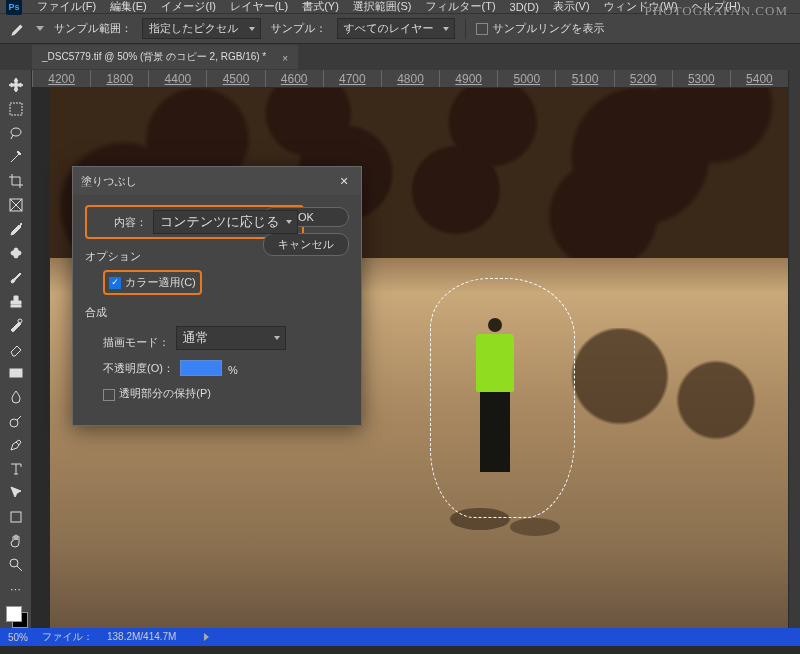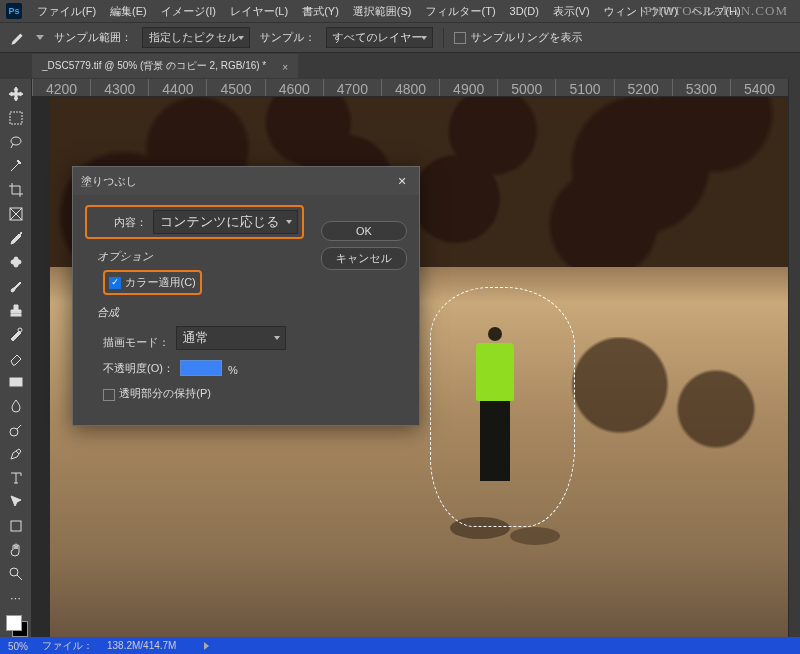--- a/index.html
+++ b/index.html
@@ -1,65 +1,65 @@
 <!DOCTYPE html>
 <html><head>
 <meta charset="utf-8">
 <style>
   * { margin: 0; padding: 0; box-sizing: border-box; font-family: "Yu Gothic UI", "Meiryo", sans-serif; }
   body { background: #2a2a2a; width: 800px; height: 654px; overflow: hidden; color: #ddd; font-size: 11px; position: relative; }
-  .menubar { background: #454545; height: 23px; display: flex; align-items: center; padding: 0 6px; border-bottom: 1px solid #333; }
+  .menubar { background: #454545; height: 14px; display: flex; align-items: center; padding: 0 6px; border-bottom: 1px solid #333; }
   .menubar .logo { width: 16px; height: 16px; background: #001e36; color: #31a8ff; display: flex; align-items: center; justify-content: center; font-size: 9px; font-weight: bold; border-radius: 2px; margin-right: 8px; }
   .menubar .menu-item { padding: 0 7px; cursor: pointer; }
   .watermark { position: absolute; right: 12px; top: 3px; font-family: Georgia, serif; font-size: 13px; letter-spacing: 1px; color: #999; }
   .optbar { background: #454545; height: 30px; display: flex; align-items: center; padding: 0 8px; border-bottom: 1px solid #2a2a2a; gap: 10px; }
   .tool-icn { width: 18px; height: 18px; display: inline-flex; align-items: center; justify-content: center; }
-  .dd { background: #3a3a3a; border: 1px solid #2a2a2a; padding: 2px 10px 2px 6px; position: relative; font-size: 11px; min-width: 80px; }
+  .dd { background: #3a3a3a; border: 1px solid #2a2a2a; padding: 2px 21px 2px 6px; position: relative; font-size: 11px; min-width: 80px; }
   .dd::after { content: ""; position: absolute; right: 5px; top: 50%; transform: translateY(-50%); border-left: 3px solid transparent; border-right: 3px solid transparent; border-top: 4px solid #bbb; }
   .checkbox { width: 12px; height: 12px; border: 1px solid #888; display: inline-block; vertical-align: middle; margin-right: 4px; }
   .tabbar { background: #3a3a3a; height: 26px; display: flex; align-items: center; padding-left: 32px; }
   .tab { background: #454545; padding: 5px 10px; font-size: 10px; color: #ddd; display: flex; align-items: flex-end; gap: 16px; }
   .tab .x { font-size: 10px; color: #bbb; }
   .workspace { display: flex; height: calc(654px - 22px - 30px - 26px - 18px); }
   .tools { width: 32px; background: #454545; display: flex; flex-direction: column; align-items: center; padding-top: 4px; gap: 2px; border-right: 1px solid #2a2a2a; }
   .tool { width: 24px; height: 22px; display: flex; align-items: center; justify-content: center; color: #ddd; cursor: pointer; }
   .tool svg { width: 16px; height: 16px; fill: #ddd; stroke: #ddd; }
   .swatch { width: 20px; height: 20px; position: relative; margin-top: 4px; }
   .swatch::before { content:""; position:absolute; width:14px; height:14px; background:#000; border:1px solid #999; left:6px; top:6px; }
   .swatch::after { content:""; position:absolute; width:14px; height:14px; background:#fff; border:1px solid #999; left:0; top:0; }
   .canvas-wrap { flex:1; background:#2a2a2a; position:relative; overflow:hidden; }
-  .ruler-h { height:18px; background:#454545; display:flex; font-size:14px; color:#aaa; border-bottom:1px solid #2a2a2a; }
+  .ruler-h { height:18px; background:#454545; display:flex; font-size:12px; color:#aaa; border-bottom:1px solid #2a2a2a;text-decoration:underline; }
   .ruler-h span { flex:1; text-align:center; border-left:1px solid #666; padding-top:2px; }
   .canvas { position:absolute; left:18px; top:18px; right:0; bottom:0; background:linear-gradient(180deg,#3d2a1a 0%,#5a4028 15%,#6b4f35 25%,#c9a87a 38%,#a88860 60%,#8a7050 85%,#6a5540 100%); }
   .rocks { position:absolute; top:0; left:0; right:0; height:170px; background:radial-gradient(circle at 20% 30%,#2a1810 8%,transparent 9%),radial-gradient(circle at 40% 50%,#2a1810 10%,transparent 11%),radial-gradient(circle at 60% 20%,#2a1810 9%,transparent 10%),radial-gradient(circle at 80% 40%,#2a1810 11%,transparent 12%),radial-gradient(circle at 10% 70%,#2a1810 9%,transparent 10%),radial-gradient(circle at 35% 15%,#2a1810 8%,transparent 9%),radial-gradient(circle at 55% 60%,#2a1810 10%,transparent 11%),radial-gradient(circle at 75% 75%,#2a1810 9%,transparent 10%),radial-gradient(circle at 90% 10%,#2a1810 8%,transparent 9%),#3a2818; }
   .rocks2 { position:absolute; top:240px; right:0; width:240px; height:120px; background:radial-gradient(circle at 30% 40%,#3a2818 25%,transparent 27%),radial-gradient(circle at 70% 60%,#3a2818 20%,transparent 22%); opacity:.7; }
   .person { position:absolute; left:420px; top:230px; width:50px; height:160px; }
   .head { width:14px; height:14px; background:#2a2418; border-radius:50%; margin:0 auto; }
   .torso { width:38px; height:58px; background:#8fdc20; margin:2px auto 0; border-radius:4px 4px 2px 2px; }
   .legs { width:30px; height:80px; background:#151512; margin:0 auto; }
   .shadow { position:absolute; left:400px; top:420px; width:60px; height:22px; background:#3a2a1a; border-radius:50%; opacity:.6; }
   .shadow2 { position:absolute; left:460px; top:430px; width:50px; height:18px; background:#3a2a1a; border-radius:50%; opacity:.5; }
   .selection { position:absolute; left:380px; top:190px; width:145px; height:240px; border:1.5px dashed #fff; border-radius:60px 70px 50px 45px / 50px 60px 80px 70px; }
   .right-panel { width:12px; background:#3a3a3a; border-left:1px solid #2a2a2a; }
   .statusbar { height:18px; background:#1d4ed8; display:flex; align-items:center; padding:0 8px; font-size:10px; color:#ccc; }
   .statusbar span { margin-right:14px; }
   .arrow-icon { width:0; height:0; border-left:4px solid transparent; border-right:4px solid transparent; border-top:5px solid #aaa; }
   
-  .dialog { position:absolute; left:72px; top:166px; width:348px; background:#454545; border:1px solid #686868; box-shadow:0 4px 20px rgba(0,0,0,.5); color:#ddd; font-size:11px; }
+  .dialog { position:absolute; left:72px; top:166px; width:290px; background:#454545; border:1px solid #686868; box-shadow:0 4px 20px rgba(0,0,0,.5); color:#ddd; font-size:11px; }
   .dlg-title { background:#4a4a4a; padding:5px 8px; display:flex; justify-content:space-between; align-items:center; }
   .dlg-close { width:18px; height:18px; display:flex; align-items:center; justify-content:center; cursor:pointer; }
   .dlg-body { padding:10px 12px 14px; position:relative; }
   .dlg-row { display:flex; align-items:flex-end; margin-bottom:10px; }
   .dlg-label { text-align:right; padding-right:6px; min-width:62px; }
   .dlg-select { background:#3a3a3a; border:1px solid #2a2a2a; padding:2px 18px 2px 6px; position:relative; font-size:13px; min-width:98px; }
   .dlg-select::after { content:""; position:absolute; right:5px; top:50%; transform:translateY(-50%); border-left:3px solid transparent; border-right:3px solid transparent; border-top:4px solid #bbb; }
   .highlight { border:2px solid #e87a1a; border-radius:4px; padding:3px 4px; display:inline-flex; align-items:center; }
-  .dlg-btns { position:absolute; right:12px; top:26px; display:flex; flex-direction:column; gap:6px; }
+  .dlg-btns { position:absolute; right:12px; top:12px; display:flex; flex-direction:column; gap:6px; }
   .dlg-btn { background:#3a3a3a; border:1px solid #666; border-radius:10px; padding:3px 14px; font-size:11px; color:#ddd; text-align:center; cursor:pointer; min-width:52px; }
-  .section-label { margin:4px 0 6px 12px; font-size:11px;font-style:italic; }
+  .section-label { margin:4px 0 6px 0; font-size:11px; }
   .dlg-input { background:#3b82f6; border:1px solid #5a8dd4; color:#fff; padding:1px 20px; width:34px; font-size:11px; }
   .dlg-check { width:12px; height:12px; border:1px solid #888; display:inline-flex; align-items:center; justify-content:center; margin-right:4px; vertical-align:middle; }
   .dlg-check.on { background:#1473e6; border-color:#1473e6; }
   .dlg-check.on::after { content:"✓"; color:#fff; font-size:9px; line-height:1; }
   .indent { padding-left:18px; }
 </style>
 </head>
 <body>
 
 <div class="menubar">
@@ -214,21 +214,21 @@
           <path d="M9 9l5 5"></path>
         </svg>
       </div>
     <div class="tool">⋯</div>
     <div class="swatch"></div>
   </div>
 
   <div class="canvas-wrap">
     <div class="ruler-h">
       <span>4200</span>
-        <span>4300</span>
+        <span>1800</span>
         <span>4400</span>
         <span>4500</span>
         <span>4600</span>
         <span>4700</span>
         <span>4800</span>
         <span>4900</span>
         <span>5000</span>
         <span>5100</span>
         <span>5200</span>
         <span>5300</span>

